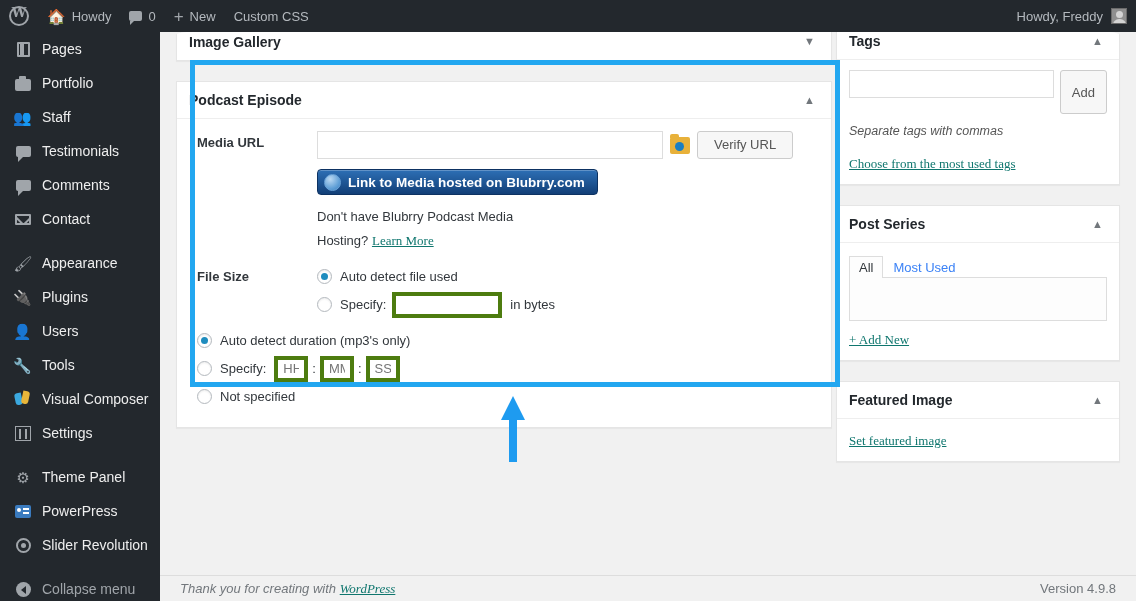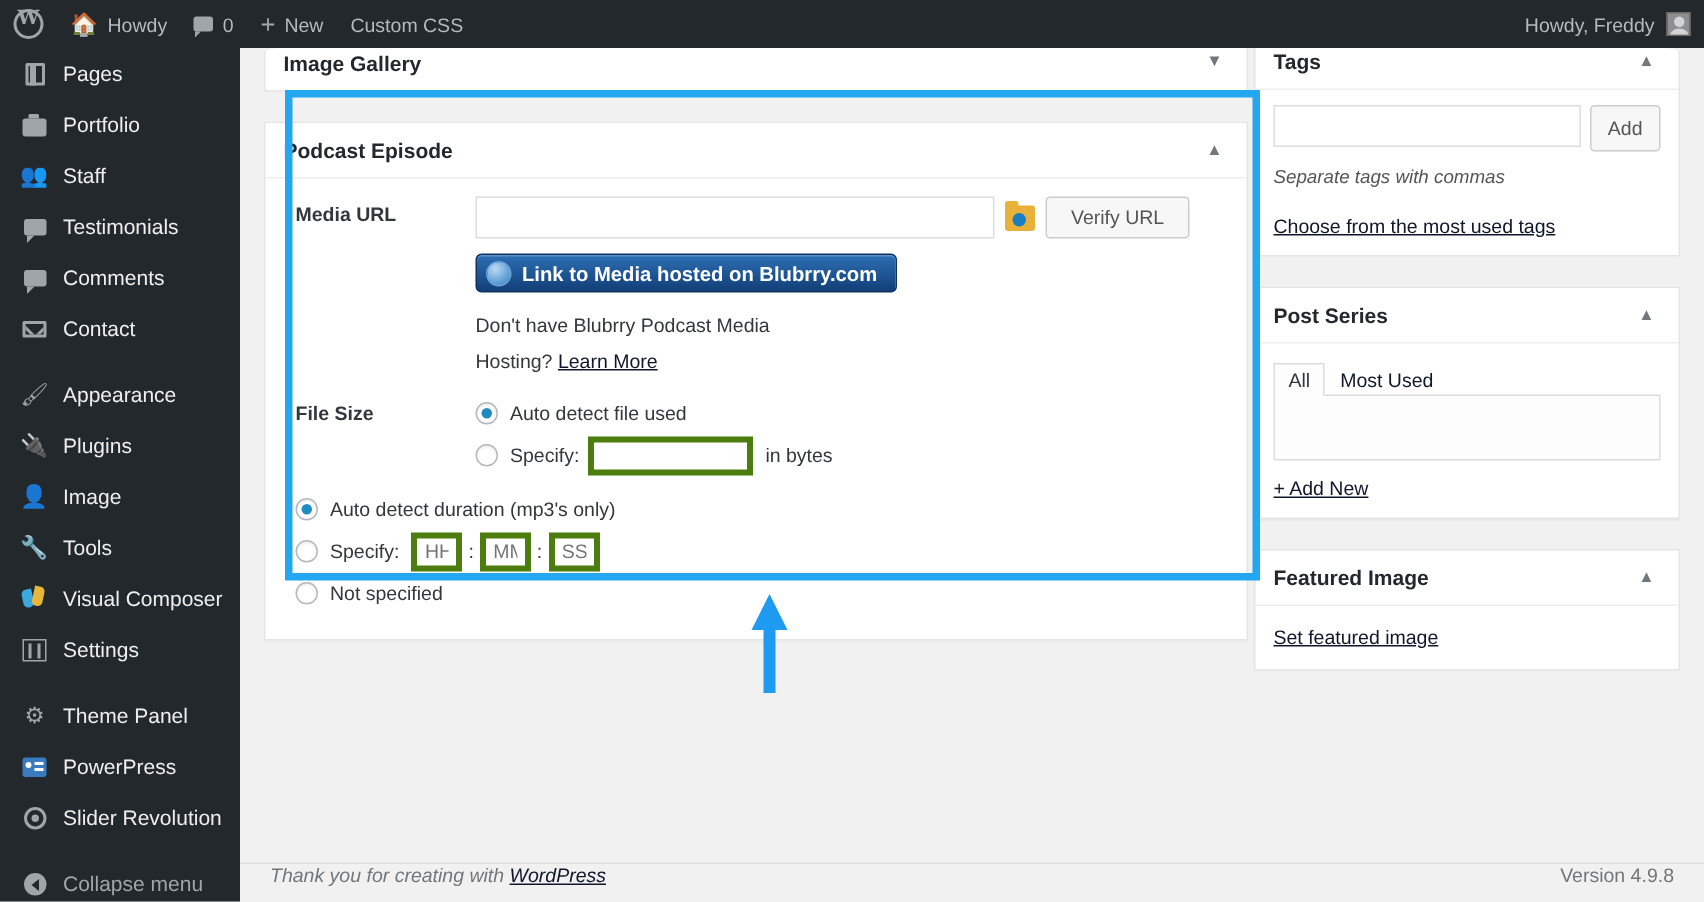--- a/index.html
+++ b/index.html
@@ -285,21 +285,21 @@
     margin-right: 7px; flex: 0 0 17px;
     border: 1px solid #6ba3d8;
   }
   .blubrry-note {
     font-size: 13px; color: #32373c; line-height: 1.45;
     max-width: 230px; padding-top: 3px;
   }
   .hosting-line {
     font-size: 13px; color: #32373c; margin-top: 6px; margin-left: 0;
   }
-  .link { color: #0f172a; text-decoration: underline; cursor: pointer; }
+  .link { color: #0f766e; text-decoration: underline; cursor: pointer; font-family: Liberation Serif, serif; }
 
   .radio-line {
     display: flex; align-items: center;
     height: 28px; font-size: 13px; color: #32373c;
   }
   .radio {
     width: 15px; height: 15px; border-radius: 50%;
     border: 1px solid #b4b9be; background: #fff;
     margin-right: 8px; flex: 0 0 15px; position: relative;
     cursor: pointer;
@@ -332,54 +332,54 @@
     position: absolute; left: 676px; top: -10px; width: 284px;
   }
   .side-body { padding: 10px 12px 12px; }
   .tag-row { display: flex; gap: 6px; }
   .tag-input {
     flex: 1 1 auto; height: 28px;
     border: 1px solid #ddd; background: #fff;
     font-size: 13px; padding: 0 6px; outline: none; color: #32373c;
   }
   .add-btn {
-    height: 31px; padding: 0 11px;
+    height: 44px; padding: 0 11px;
     border: 1px solid #ccc; background: #f7f7f7;
     color: #555; font-size: 13px; border-radius: 3px; cursor: pointer;
   }
   .tag-hint {
     font-size: 12.5px; color: #555; font-style: italic; margin-top: 10px;
   }
   .tag-choose { margin-top: 18px; font-size: 13px; }
 
   .ps-tabs { display: flex; align-items: flex-end; height: 24px; }
   .ps-tab {
     font-size: 13px; padding: 3px 9px; cursor: pointer;
     border: 1px solid transparent; border-bottom: none;
     position: relative; top: 1px;
   }
   .ps-tab.active {
     background: #fdfdfd; border-color: #ddd; color: #32373c;
   }
-  .ps-tab.inactive { color: #0f172a; }
+  .ps-tab.inactive { color: #3b82f6; }
   .ps-box {
     height: 44px; border: 1px solid #ddd; background: #fdfdfd;
   }
   .ps-add { margin-top: 11px; font-size: 13px; }
 
   .fi-body { padding: 12px; }
   .fi-link { font-size: 13px; }
 
   
   #wpfooter {
     position: absolute; left: 160px; bottom: 0;
     width: 976px; height: 26px;
     border-top: 1px solid #ddd;
     background: #f1f1f1;
-    display: flex; align-items: flex-start; justify-content: space-between;
+    display: flex; align-items: center; justify-content: space-between;
     padding: 0 20px;
     font-size: 13px; color: #72777c; font-style: italic;
   }
   #wpfooter .ver { font-style: normal; }
 </style>
 </head>
 <body>
 
 <div id="adminbar">
   <div class="ab-item">
@@ -456,21 +456,21 @@
     <span>Appearance</span>
   </div>
 
   <div class="menu-item">
     <span class="mi-icon">🔌</span>
     <span>Plugins</span>
   </div>
 
   <div class="menu-item">
     <span class="mi-icon">👤</span>
-    <span>Image</span>
+    <span>Users</span>
   </div>
 
   <div class="menu-item">
     <span class="mi-icon">🔧</span>
     <span>Tools</span>
   </div>
 
   <div class="menu-item">
     <span class="mi-icon">
         <span class="ic-vc"></span>

